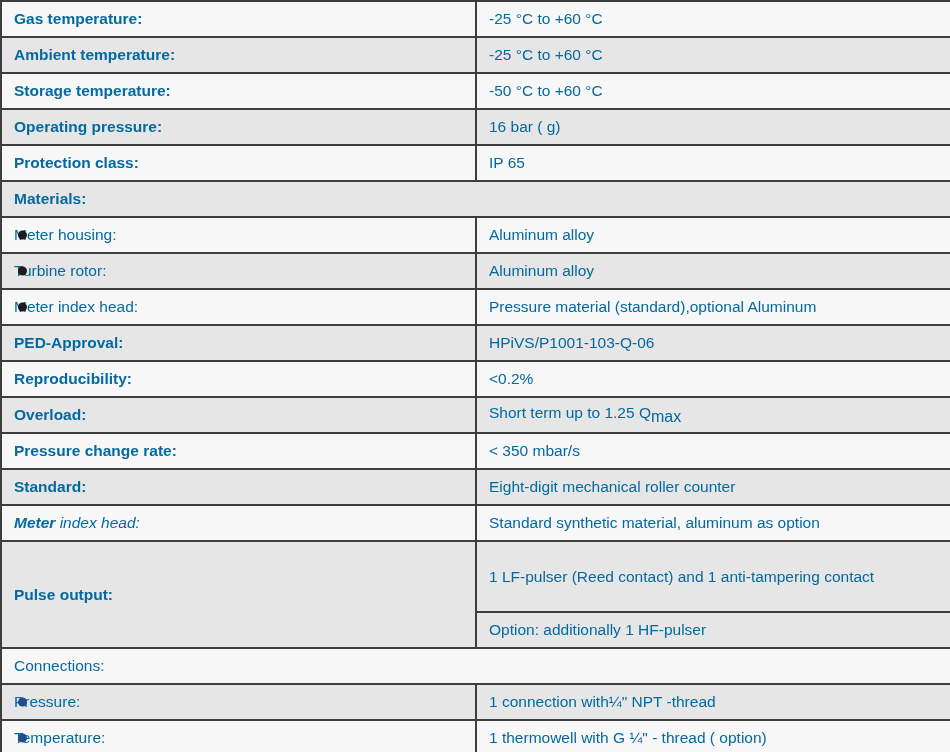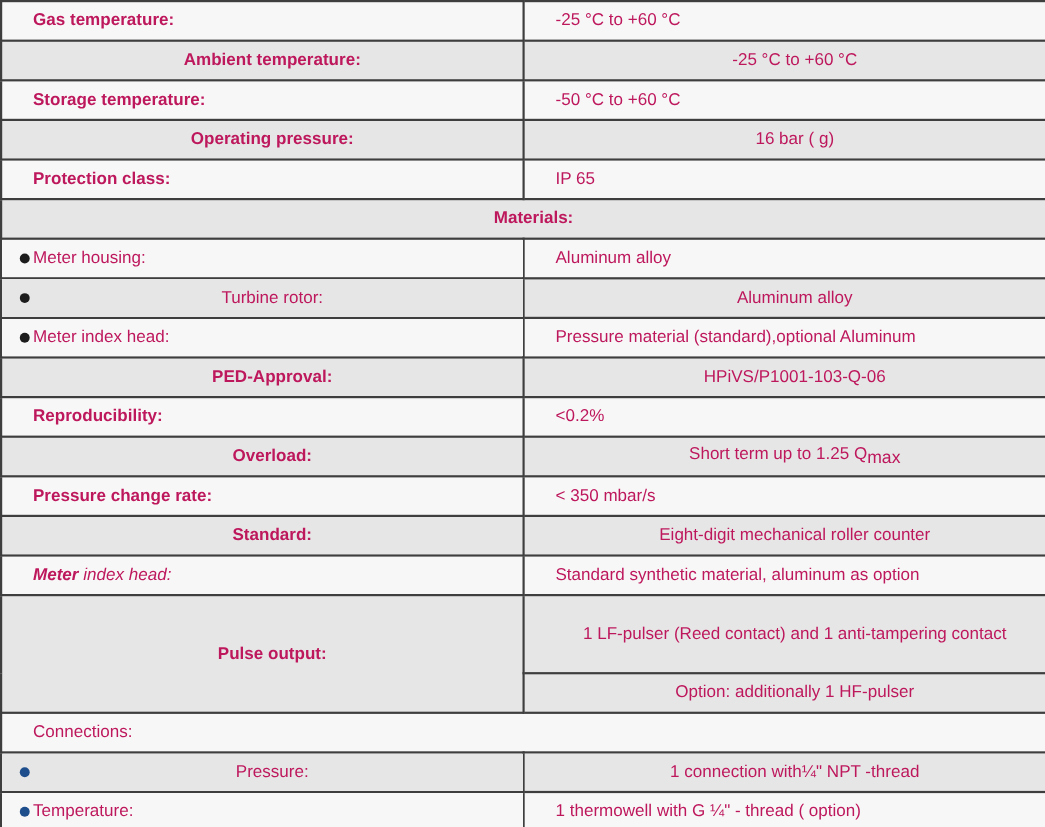--- a/index.html
+++ b/index.html
@@ -12,31 +12,31 @@
     font-family: "Liberation Sans", sans-serif;
   }
   table.spec {
     width: 950px;
     border-collapse: collapse;
     table-layout: fixed;
   }
   table.spec td {
     border: 2px solid #3e3e3e;
     font-size: 15.5px;
-    color: #be185d;
+    color: #0369a1;
     vertical-align: middle;
-    padding: 0 10px 0 28px;
+    padding: 0 10px 0 12px;
     height: 34px;
     overflow: hidden;
     white-space: nowrap;
   }
   col.c-left  { width: 475px; }
   col.c-right { width: 475px; }
   .r-white td { background: #f7f7f7; }
-  .r-gray  td { background: #e6e6e6; text-align: center; }
+  .r-gray  td { background: #e6e6e6; }
   td.bold { font-weight: bold; }
   td.value { font-weight: normal; }
   td.bullet-cell {
     position: relative;
     padding-left: 60px;
   }
   .bullet {
     position: absolute;
     left: 16px;
     top: 50%;

